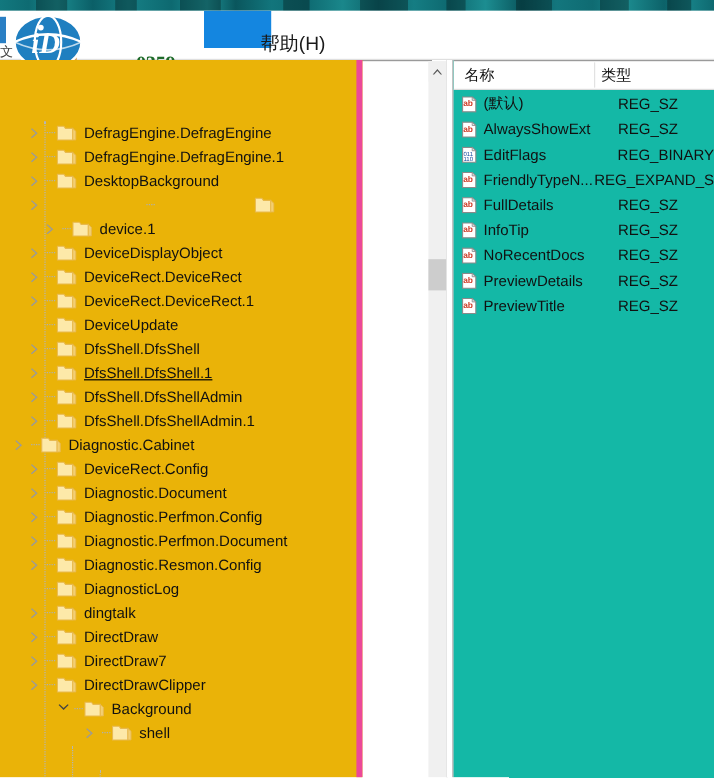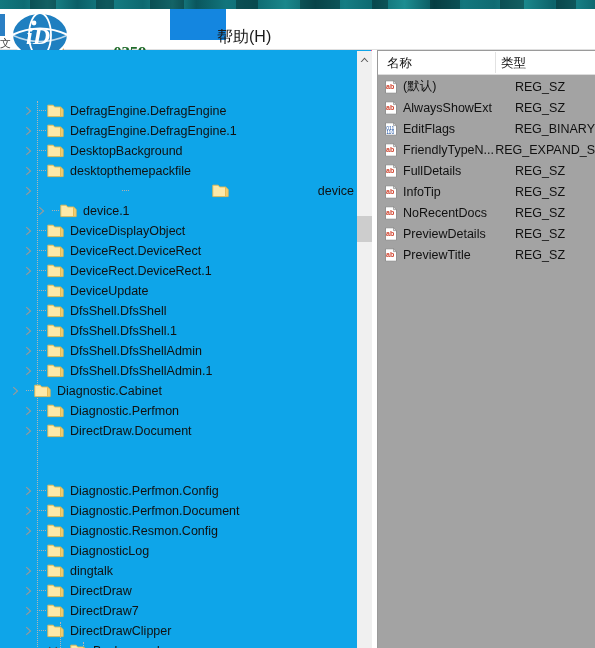--- a/index.html
+++ b/index.html
@@ -98,23 +98,23 @@
     position: absolute;
     left: 0px; top: 34px;
     font-size: 11px;
     color: #444;
   }
 
   
   #tree-panel {
     position: absolute;
     left: 0px; top: 50px;
-    width: 372px; height: 598px;
-    background: #0ea5e9;
-    border-right: 1px solid #ec4899;
+    width: 302px; height: 598px;
+    background: #eab308;
+    border-right: 5px solid #ec4899;
     overflow: hidden;
   }
   #tree-border-top {
     position: absolute;
     left: 0px; top: 50px;
     width: 360px; height: 1px;
     background: #9a9a9a;
   }
   #tree-scroll-area {
     position: absolute;
@@ -212,21 +212,21 @@
   #splitter-line-r {
     position: absolute; left: 377px; top: 50px;
     width: 1px; height: 598px; background: #9a9a9a;
   }
 
   
   #values-panel {
     position: absolute;
     left: 378px; top: 50px;
     width: 217px; height: 598px;
-    background: #a3a3a3;
+    background: #14b8a6;
     overflow: hidden;
   }
   #values-header {
     position: absolute;
     left: 0; top: 0;
     width: 217px; height: 25px;
     background: #ffffff;
     border-bottom: 1px solid #dcdcdc;
   }
   .col-head {
@@ -363,33 +363,20 @@
                 <path d="M1.6 0.8 L6.4 5 L1.6 9.2 L0.8 8.4 L4.7 5 L0.8 1.6 Z" fill="#9a9a9a"></path>
               </svg>
             </span>
             <span class="dots"></span>
             <span class="folder-icon"><svg width="17" height="14" viewBox="0 0 17 14">
                 <path d="M0.8 1.2 H6.2 L7.6 3.0 H13.6 V12.6 H0.8 Z" fill="#fde9a9" stroke="#e8b94e" stroke-width="0.9"></path>
                 <path d="M13.6 3.0 V12.6 H16.2 V5.4 Z" fill="#f3cf73" stroke="#e8b94e" stroke-width="0.8"></path>
               </svg></span>
             <span class="tree-label">DesktopBackground</span>
           </div>
-          <div class="tree-row" style="padding-left: 22px;">
-            <span class="twisty">
-              <svg width="8" height="10" viewBox="0 0 8 10">
-                <path d="M1.6 0.8 L6.4 5 L1.6 9.2 L0.8 8.4 L4.7 5 L0.8 1.6 Z" fill="#9a9a9a"></path>
-              </svg>
-            </span>
-            <span class="dots"></span>
-            <span class="folder-icon"><svg width="17" height="14" viewBox="0 0 17 14">
-                <path d="M0.8 1.2 H6.2 L7.6 3.0 H13.6 V12.6 H0.8 Z" fill="#fde9a9" stroke="#e8b94e" stroke-width="0.9"></path>
-                <path d="M13.6 3.0 V12.6 H16.2 V5.4 Z" fill="#f3cf73" stroke="#e8b94e" stroke-width="0.8"></path>
-              </svg></span>
-            <span class="tree-label">desktopthemepackfile</span>
-          </div>
           <div class="tree-row" style="padding-left: 22px; justify-content: space-between;">
             <span class="twisty">
               <svg width="8" height="10" viewBox="0 0 8 10">
                 <path d="M1.6 0.8 L6.4 5 L1.6 9.2 L0.8 8.4 L4.7 5 L0.8 1.6 Z" fill="#9a9a9a"></path>
               </svg>
             </span>
             <span class="dots"></span>
             <span class="folder-icon"><svg width="17" height="14" viewBox="0 0 17 14">
                 <path d="M0.8 1.2 H6.2 L7.6 3.0 H13.6 V12.6 H0.8 Z" fill="#fde9a9" stroke="#e8b94e" stroke-width="0.9"></path>
                 <path d="M13.6 3.0 V12.6 H16.2 V5.4 Z" fill="#f3cf73" stroke="#e8b94e" stroke-width="0.8"></path>
@@ -463,21 +450,21 @@
                 <path d="M1.6 0.8 L6.4 5 L1.6 9.2 L0.8 8.4 L4.7 5 L0.8 1.6 Z" fill="#9a9a9a"></path>
               </svg>
             </span>
             <span class="dots"></span>
             <span class="folder-icon"><svg width="17" height="14" viewBox="0 0 17 14">
                 <path d="M0.8 1.2 H6.2 L7.6 3.0 H13.6 V12.6 H0.8 Z" fill="#fde9a9" stroke="#e8b94e" stroke-width="0.9"></path>
                 <path d="M13.6 3.0 V12.6 H16.2 V5.4 Z" fill="#f3cf73" stroke="#e8b94e" stroke-width="0.8"></path>
               </svg></span>
             <span class="tree-label">DfsShell.DfsShell</span>
           </div>
-          <div class="tree-row" style="padding-left: 22px;">
+          <div class="tree-row" style="padding-left: 22px; text-decoration: underline;">
             <span class="twisty">
               <svg width="8" height="10" viewBox="0 0 8 10">
                 <path d="M1.6 0.8 L6.4 5 L1.6 9.2 L0.8 8.4 L4.7 5 L0.8 1.6 Z" fill="#9a9a9a"></path>
               </svg>
             </span>
             <span class="dots"></span>
             <span class="folder-icon"><svg width="17" height="14" viewBox="0 0 17 14">
                 <path d="M0.8 1.2 H6.2 L7.6 3.0 H13.6 V12.6 H0.8 Z" fill="#fde9a9" stroke="#e8b94e" stroke-width="0.9"></path>
                 <path d="M13.6 3.0 V12.6 H16.2 V5.4 Z" fill="#f3cf73" stroke="#e8b94e" stroke-width="0.8"></path>
               </svg></span>
@@ -526,36 +513,36 @@
             <span class="twisty">
               <svg width="8" height="10" viewBox="0 0 8 10">
                 <path d="M1.6 0.8 L6.4 5 L1.6 9.2 L0.8 8.4 L4.7 5 L0.8 1.6 Z" fill="#9a9a9a"></path>
               </svg>
             </span>
             <span class="dots"></span>
             <span class="folder-icon"><svg width="17" height="14" viewBox="0 0 17 14">
                 <path d="M0.8 1.2 H6.2 L7.6 3.0 H13.6 V12.6 H0.8 Z" fill="#fde9a9" stroke="#e8b94e" stroke-width="0.9"></path>
                 <path d="M13.6 3.0 V12.6 H16.2 V5.4 Z" fill="#f3cf73" stroke="#e8b94e" stroke-width="0.8"></path>
               </svg></span>
-            <span class="tree-label">Diagnostic.Perfmon</span>
-          </div>
-          <div class="tree-row" style="padding-left: 22px;">
-            <span class="twisty">
-              <svg width="8" height="10" viewBox="0 0 8 10">
-                <path d="M1.6 0.8 L6.4 5 L1.6 9.2 L0.8 8.4 L4.7 5 L0.8 1.6 Z" fill="#9a9a9a"></path>
-              </svg>
-            </span>
-            <span class="dots"></span>
-            <span class="folder-icon"><svg width="17" height="14" viewBox="0 0 17 14">
-                <path d="M0.8 1.2 H6.2 L7.6 3.0 H13.6 V12.6 H0.8 Z" fill="#fde9a9" stroke="#e8b94e" stroke-width="0.9"></path>
-                <path d="M13.6 3.0 V12.6 H16.2 V5.4 Z" fill="#f3cf73" stroke="#e8b94e" stroke-width="0.8"></path>
-              </svg></span>
-            <span class="tree-label">DirectDraw.Document</span>
-          </div>
-          <div class="tree-row" style="padding-left: 22px; margin-top: 40px;">
+            <span class="tree-label">DeviceRect.Config</span>
+          </div>
+          <div class="tree-row" style="padding-left: 22px;">
+            <span class="twisty">
+              <svg width="8" height="10" viewBox="0 0 8 10">
+                <path d="M1.6 0.8 L6.4 5 L1.6 9.2 L0.8 8.4 L4.7 5 L0.8 1.6 Z" fill="#9a9a9a"></path>
+              </svg>
+            </span>
+            <span class="dots"></span>
+            <span class="folder-icon"><svg width="17" height="14" viewBox="0 0 17 14">
+                <path d="M0.8 1.2 H6.2 L7.6 3.0 H13.6 V12.6 H0.8 Z" fill="#fde9a9" stroke="#e8b94e" stroke-width="0.9"></path>
+                <path d="M13.6 3.0 V12.6 H16.2 V5.4 Z" fill="#f3cf73" stroke="#e8b94e" stroke-width="0.8"></path>
+              </svg></span>
+            <span class="tree-label">Diagnostic.Document</span>
+          </div>
+          <div class="tree-row" style="padding-left: 22px;">
             <span class="twisty">
               <svg width="8" height="10" viewBox="0 0 8 10">
                 <path d="M1.6 0.8 L6.4 5 L1.6 9.2 L0.8 8.4 L4.7 5 L0.8 1.6 Z" fill="#9a9a9a"></path>
               </svg>
             </span>
             <span class="dots"></span>
             <span class="folder-icon"><svg width="17" height="14" viewBox="0 0 17 14">
                 <path d="M0.8 1.2 H6.2 L7.6 3.0 H13.6 V12.6 H0.8 Z" fill="#fde9a9" stroke="#e8b94e" stroke-width="0.9"></path>
                 <path d="M13.6 3.0 V12.6 H16.2 V5.4 Z" fill="#f3cf73" stroke="#e8b94e" stroke-width="0.8"></path>
               </svg></span>

